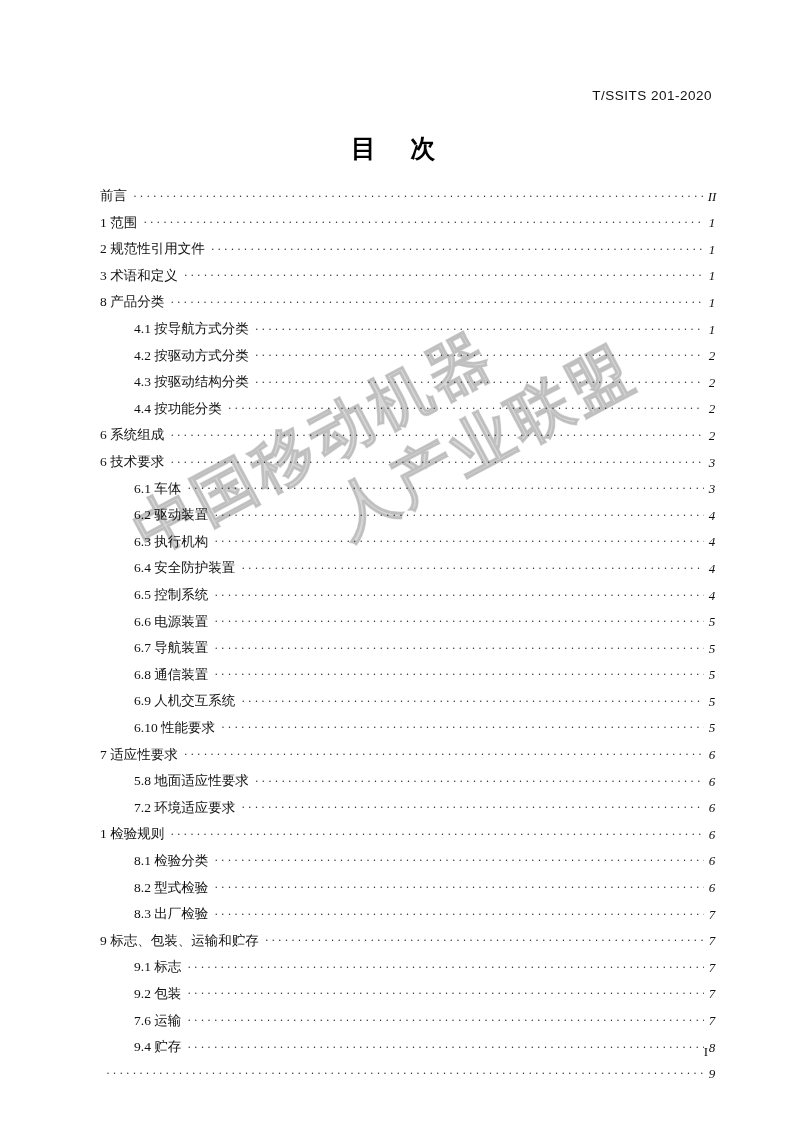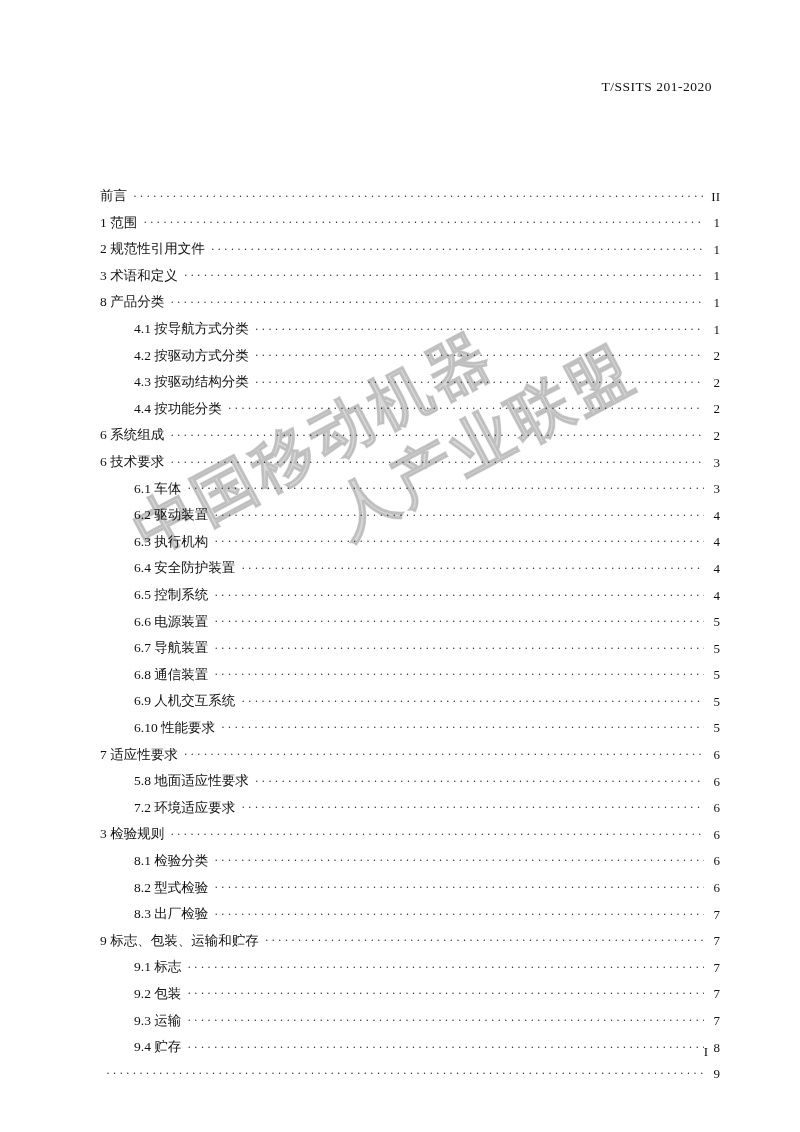--- a/index.html
+++ b/index.html
@@ -12,23 +12,23 @@
     width: 800px;
     height: 1132px;
     background: #ffffff;
     margin: 0 auto;
     overflow: hidden;
     font-family: "Liberation Serif", "DejaVu Serif", serif;
     color: #1a1a1a;
   }
   .header-code {
     position: absolute;
-    top: 79px;
+    top: 88px;
     right: 88px;
-    font-family: Liberation Serif, serif;
+    font-family: Liberation Sans, sans-serif;
     font-size: 13.5px;
     letter-spacing: 0.5px;
     color: #111;
   }
   .doc-title {
     position: absolute;
     top: 132px;
     left: 0;
     width: 100%;
     text-align: center;
@@ -62,23 +62,24 @@
     white-space: nowrap;
     letter-spacing: 2.6px;
     color: #333;
     font-size: 12px;
     padding: 0 4px 3px 6px;
     text-align: left;
   }
   .toc-row .pageno {
     white-space: nowrap;
     width: 16px;
-    text-align: right;
+    text-align: center;
     padding-bottom: 2px;
     font-size: 13px;
+    font-style: italic;
   }
   .indent-0 { margin-left: 8px; }
   .indent-1 { margin-left: 42px; }
   .indent-1 .pageno,
   .indent-0 .pageno { }
   .appendix .label { letter-spacing: 0.5px; }
   .footer-pageno {
     position: absolute;
     bottom: 72px;
     right: 92px;
@@ -109,20 +110,21 @@
   }
   .wm-line3 { margin-left: 184px; }
 </style>
 </head>
 <body>
 
 <div class="page">
 
   <div class="header-code">T/SSITS 201-2020</div>
 
+  <div class="doc-title">目 次</div>
 
   <div class="watermark">
     <span class="wm-line1">中国移动机器</span>
     <span class="wm-line3">人产业联盟</span>
   </div>
 
   <div class="toc" id="toc">
       <div class="toc-row indent-0">
         <span class="label">前言</span>
         <span class="dots">·····································································································································</span>
@@ -237,21 +239,21 @@
         <span class="label">5.8 地面适应性要求</span>
         <span class="dots">·····································································································································</span>
         <span class="pageno">6</span>
       </div>
       <div class="toc-row indent-1">
         <span class="label">7.2 环境适应要求</span>
         <span class="dots">·····································································································································</span>
         <span class="pageno">6</span>
       </div>
       <div class="toc-row indent-0">
-        <span class="label">3 检验规则</span>
+        <span class="label">1 检验规则</span>
         <span class="dots">·····································································································································</span>
         <span class="pageno">6</span>
       </div>
       <div class="toc-row indent-1">
         <span class="label">8.1 检验分类</span>
         <span class="dots">·····································································································································</span>
         <span class="pageno">6</span>
       </div>
       <div class="toc-row indent-1">
         <span class="label">8.2 型式检验</span>
@@ -272,21 +274,21 @@
         <span class="label">9.1 标志</span>
         <span class="dots">·····································································································································</span>
         <span class="pageno">7</span>
       </div>
       <div class="toc-row indent-1">
         <span class="label">9.2 包装</span>
         <span class="dots">·····································································································································</span>
         <span class="pageno">7</span>
       </div>
       <div class="toc-row indent-1">
-        <span class="label">9.3 运输</span>
+        <span class="label">7.6 运输</span>
         <span class="dots">·····································································································································</span>
         <span class="pageno">7</span>
       </div>
       <div class="toc-row indent-1">
         <span class="label">9.4 贮存</span>
         <span class="dots">·····································································································································</span>
         <span class="pageno">8</span>
       </div>
       <div class="toc-row indent-0 appendix">
         <span class="dots">·····································································································································</span>

